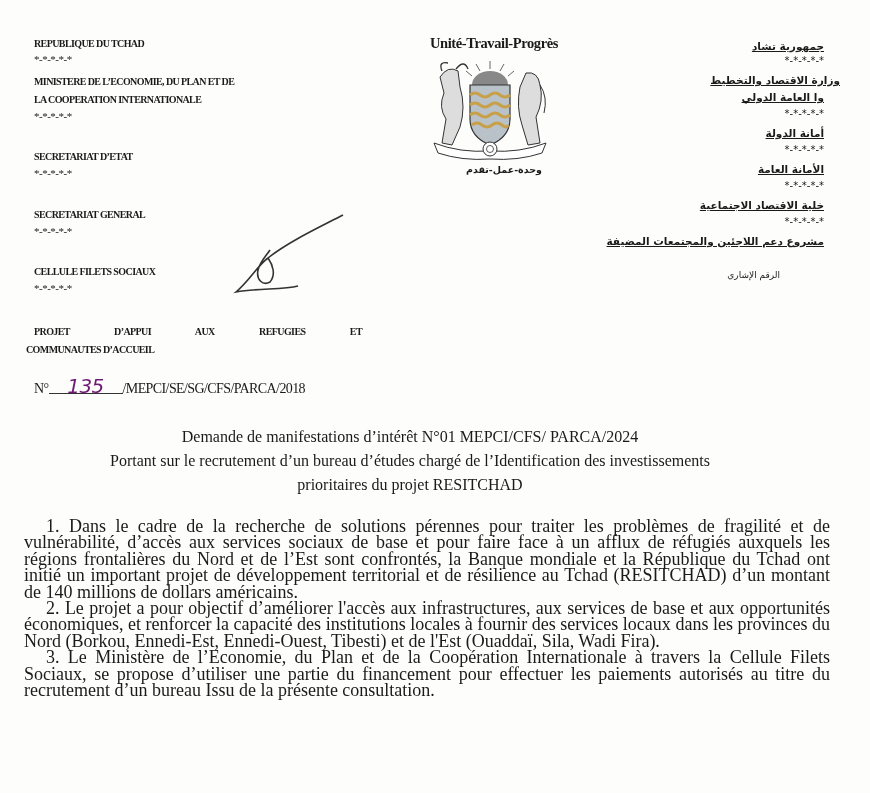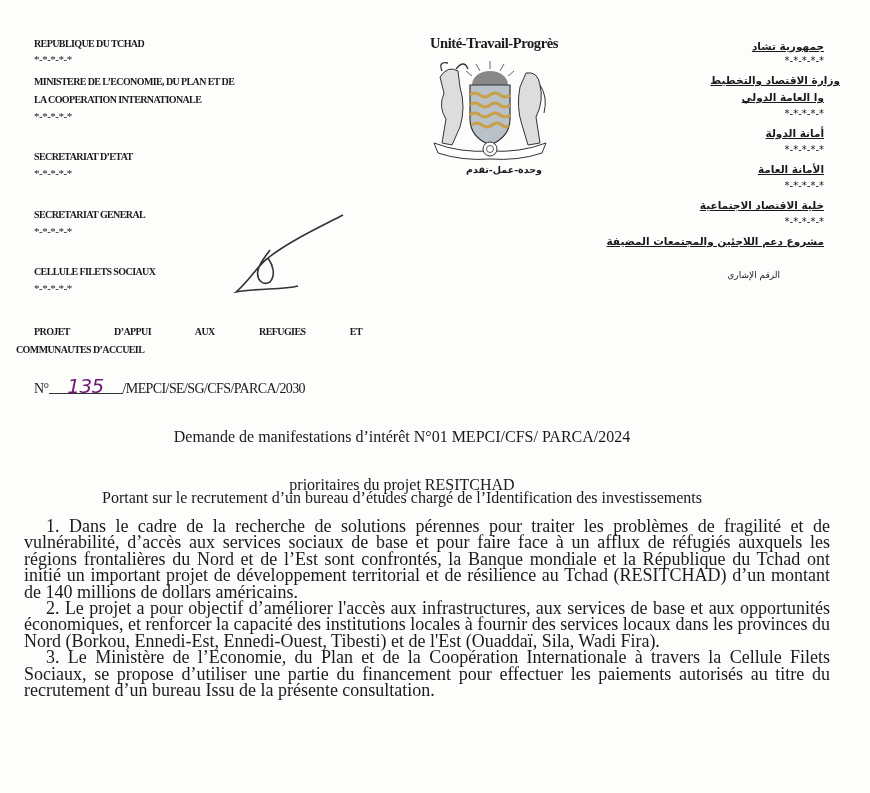--- a/index.html
+++ b/index.html
@@ -6,21 +6,21 @@
   body {
     width:870px; height:793px; overflow:hidden; position:relative;
     background:#fdfdfc; color:#1a1a1a;
     font-family:"Liberation Serif", serif;
   }
   .abs { position:absolute; }
   .hdr { font-weight:bold; font-size:10px; letter-spacing:-0.6px; line-height:17px; }
   .stars { font-size:11px; letter-spacing:-0.5px; line-height:12px; font-weight:normal; }
   .ar { font-family:"DejaVu Sans", sans-serif; direction:rtl; text-align:right; font-weight:bold; font-size:10.5px; line-height:13px;text-decoration:underline; }
   .ar-stars { font-family:"DejaVu Sans", sans-serif; font-size:10px; line-height:12px; text-align:right; }
-  .title { text-align:center; font-size:16px; line-height:22px; width:804px; left:0; }
+  .title { text-align:center; font-size:16px; line-height:22px; width:804px; left:8px; }
   .para { left:24px; width:806px; font-size:18px; line-height:16.4px; text-align:justify; }
   .para p { margin:0; text-indent:22px; }
 </style>
 </head>
 <body>
 
 <div class="abs hdr" style="left:34px;top:35px;">REPUBLIQUE DU TCHAD</div>
 <div class="abs stars" style="left:34px;top:53px;">*-*-*-*-*</div>
 <div class="abs hdr" style="left:34px;top:73px;">MINISTERE DE L’ECONOMIE, DU PLAN ET DE</div>
 <div class="abs hdr" style="left:34px;top:91px;">LA COOPERATION INTERNATIONALE</div>
@@ -30,24 +30,24 @@
 <div class="abs hdr" style="left:34px;top:206px;">SECRETARIAT GENERAL</div>
 <div class="abs stars" style="left:34px;top:225px;">*-*-*-*-*</div>
 <div class="abs hdr" style="left:34px;top:263px;">CELLULE FILETS SOCIAUX</div>
 <div class="abs stars" style="left:34px;top:282px;">*-*-*-*-*</div>
 
 <svg class="abs" style="left:228px;top:210px;" width="120" height="90">
   <path d="M115 5 C90 18, 60 32, 40 48 C30 55, 22 70, 8 82 C30 78, 55 80, 70 76 M40 48 C45 55, 48 65, 42 72 C35 76, 28 70, 30 60 C32 52, 38 46, 42 40" fill="none" stroke="#333" stroke-width="1.6"></path>
 </svg>
 
 <div class="abs hdr" style="left:34px;top:323px;width:328px;text-align:justify;text-align-last:justify;">PROJET D’APPUI AUX REFUGIES ET</div>
-<div class="abs hdr" style="left:16px;top:341px;">COMMUNAUTES D’ACCUEIL</div>
+<div class="abs hdr" style="left:26px;top:341px;">COMMUNAUTES D’ACCUEIL</div>
 
 <div class="abs" style="left:34px;top:379px;font-size:14px;letter-spacing:-0.6px;">
-  <span>N°</span><span style="display:inline-block;width:74px;border-bottom:1px solid #333;text-align:center;font-family:'DejaVu Sans',sans-serif;font-style:italic;font-size:20px;color:#701a75;line-height:14px;">135</span><span>/MEPCI/SE/SG/CFS/PARCA/2030</span>
+  <span>N°</span><span style="display:inline-block;width:74px;border-bottom:1px solid #333;text-align:center;font-family:'DejaVu Sans',sans-serif;font-style:italic;font-size:20px;color:#701a75;line-height:14px;">135</span><span>/MEPCI/SE/SG/CFS/PARCA/2018</span>
 </div>
 
 <div class="abs" style="left:430px;top:35px;font-weight:bold;font-size:14.5px;letter-spacing:-0.4px;">Unité-Travail-Progrès</div>
 <svg class="abs" style="left:430px;top:57px;" width="120" height="110">
 
   <path d="M42 28 A18 14 0 0 1 78 28 Z" fill="#888"></path>
   <g stroke="#666" stroke-width="1">
     <line x1="60" y1="12" x2="60" y2="4"></line>
       <line x1="50" y1="14" x2="46" y2="7"></line>
       <line x1="70" y1="14" x2="74" y2="7"></line>
@@ -78,20 +78,20 @@
 <div class="abs ar" style="right:46px;top:127px;">أمانة الدولة</div>
 <div class="abs ar-stars" style="right:46px;top:144px;">*-*-*-*-*</div>
 <div class="abs ar" style="right:46px;top:163px;">الأمانة العامة</div>
 <div class="abs ar-stars" style="right:46px;top:180px;">*-*-*-*-*</div>
 <div class="abs ar" style="right:46px;top:199px;">خلية الاقتصاد الاجتماعية</div>
 <div class="abs ar-stars" style="right:46px;top:216px;">*-*-*-*-*</div>
 <div class="abs ar" style="right:46px;top:235px;">مشروع دعم اللاجئين والمجتمعات المضيفة</div>
 <div class="abs" style="right:90px;top:270px;font-family:'DejaVu Sans',sans-serif;font-size:9px;direction:rtl;">الرقم الإشاري</div>
 
 <div class="abs title" style="top:426px;">Demande de manifestations d’intérêt N°01 MEPCI/CFS/ PARCA/2024</div>
-<div class="abs title" style="top:450px;margin-top:37px;">Portant sur le recrutement d’un bureau d’études chargé de l’Identification des investissements</div>
+<div class="abs title" style="top:450px;">Portant sur le recrutement d’un bureau d’études chargé de l’Identification des investissements</div>
 <div class="abs title" style="top:474px;">prioritaires du projet RESITCHAD</div>
 
 <div class="abs para" style="top:518px;">
   <p>1. Dans le cadre de la recherche de solutions pérennes pour traiter les problèmes de fragilité et de vulnérabilité, d’accès aux services sociaux de base et pour faire face à un afflux de réfugiés auxquels les régions frontalières du Nord et de l’Est sont confrontés, la Banque mondiale et la République du Tchad ont initié un important projet de développement territorial et de résilience au Tchad (RESITCHAD) d’un montant de 140 millions de dollars américains.</p>
   <p>2. Le projet a pour objectif d’améliorer l'accès aux infrastructures, aux services de base et aux opportunités économiques, et renforcer la capacité des institutions locales à fournir des services locaux dans les provinces du Nord (Borkou, Ennedi-Est, Ennedi-Ouest, Tibesti) et de l'Est (Ouaddaï, Sila, Wadi Fira).</p>
   <p>3. Le Ministère de l’Economie, du Plan et de la Coopération Internationale à travers la Cellule Filets Sociaux, se propose d’utiliser une partie du financement pour effectuer les paiements autorisés au titre du recrutement d’un bureau Issu de la présente consultation.</p>
 </div>
 
 </body></html>

